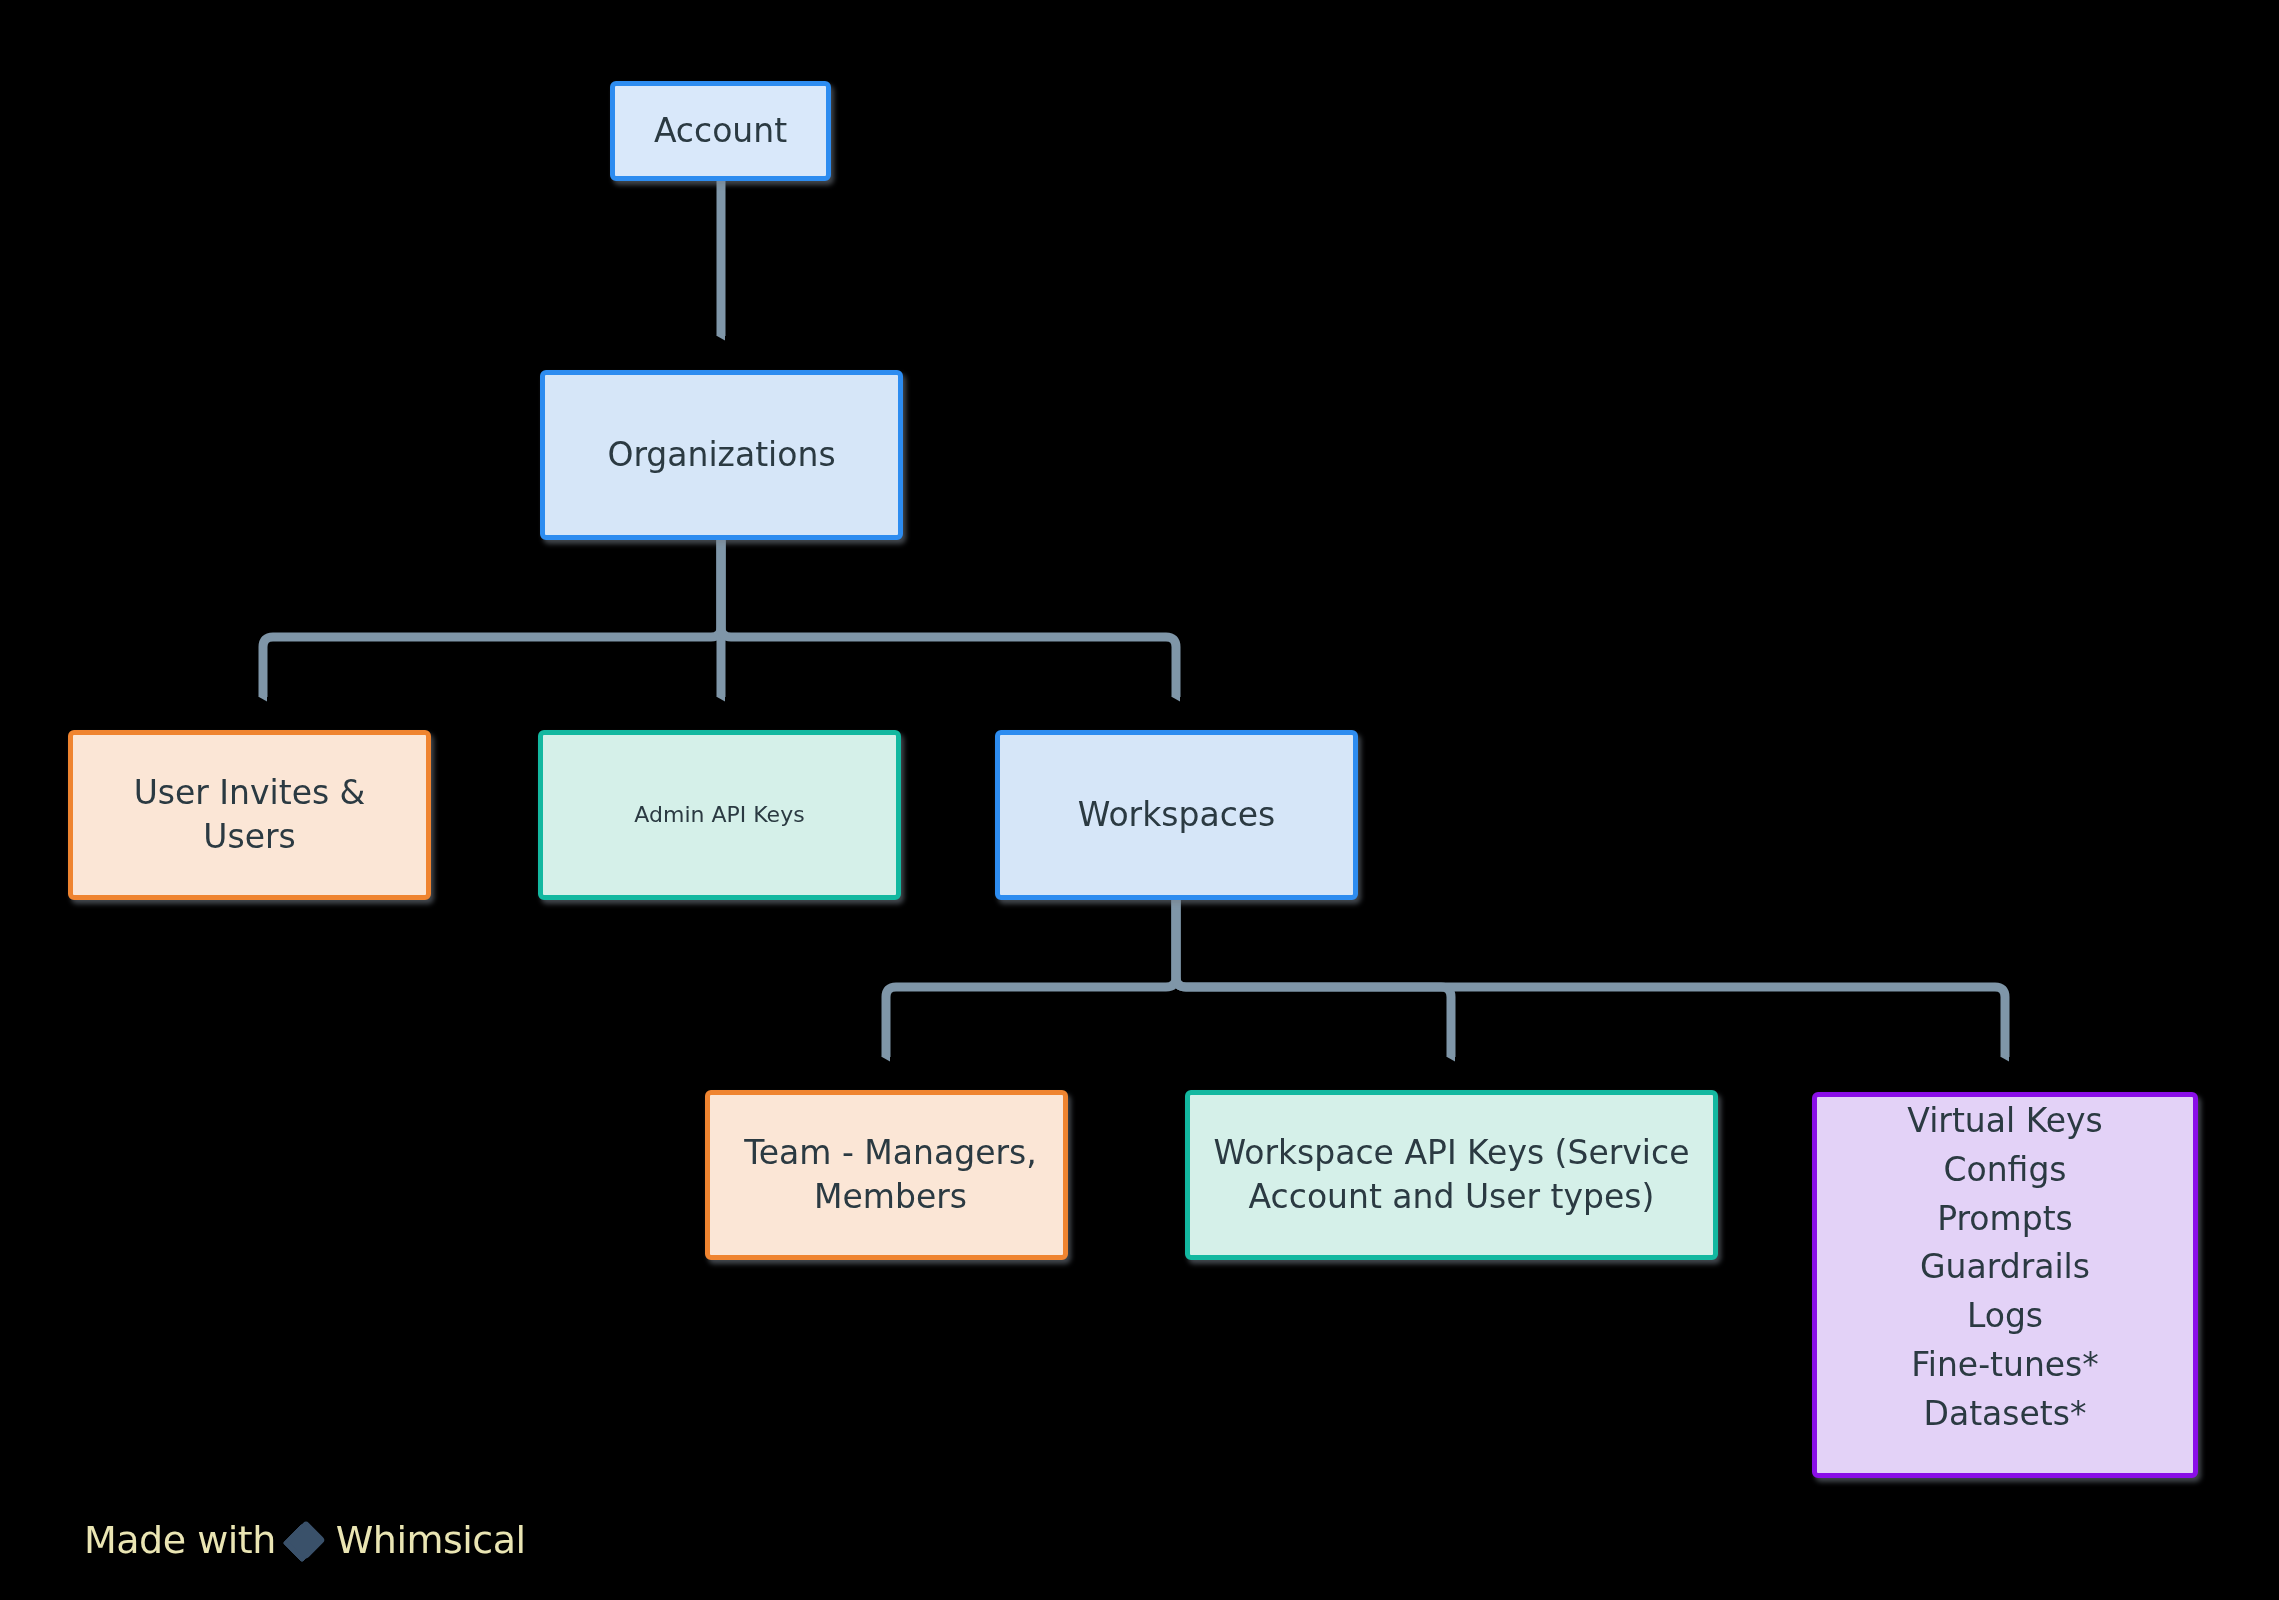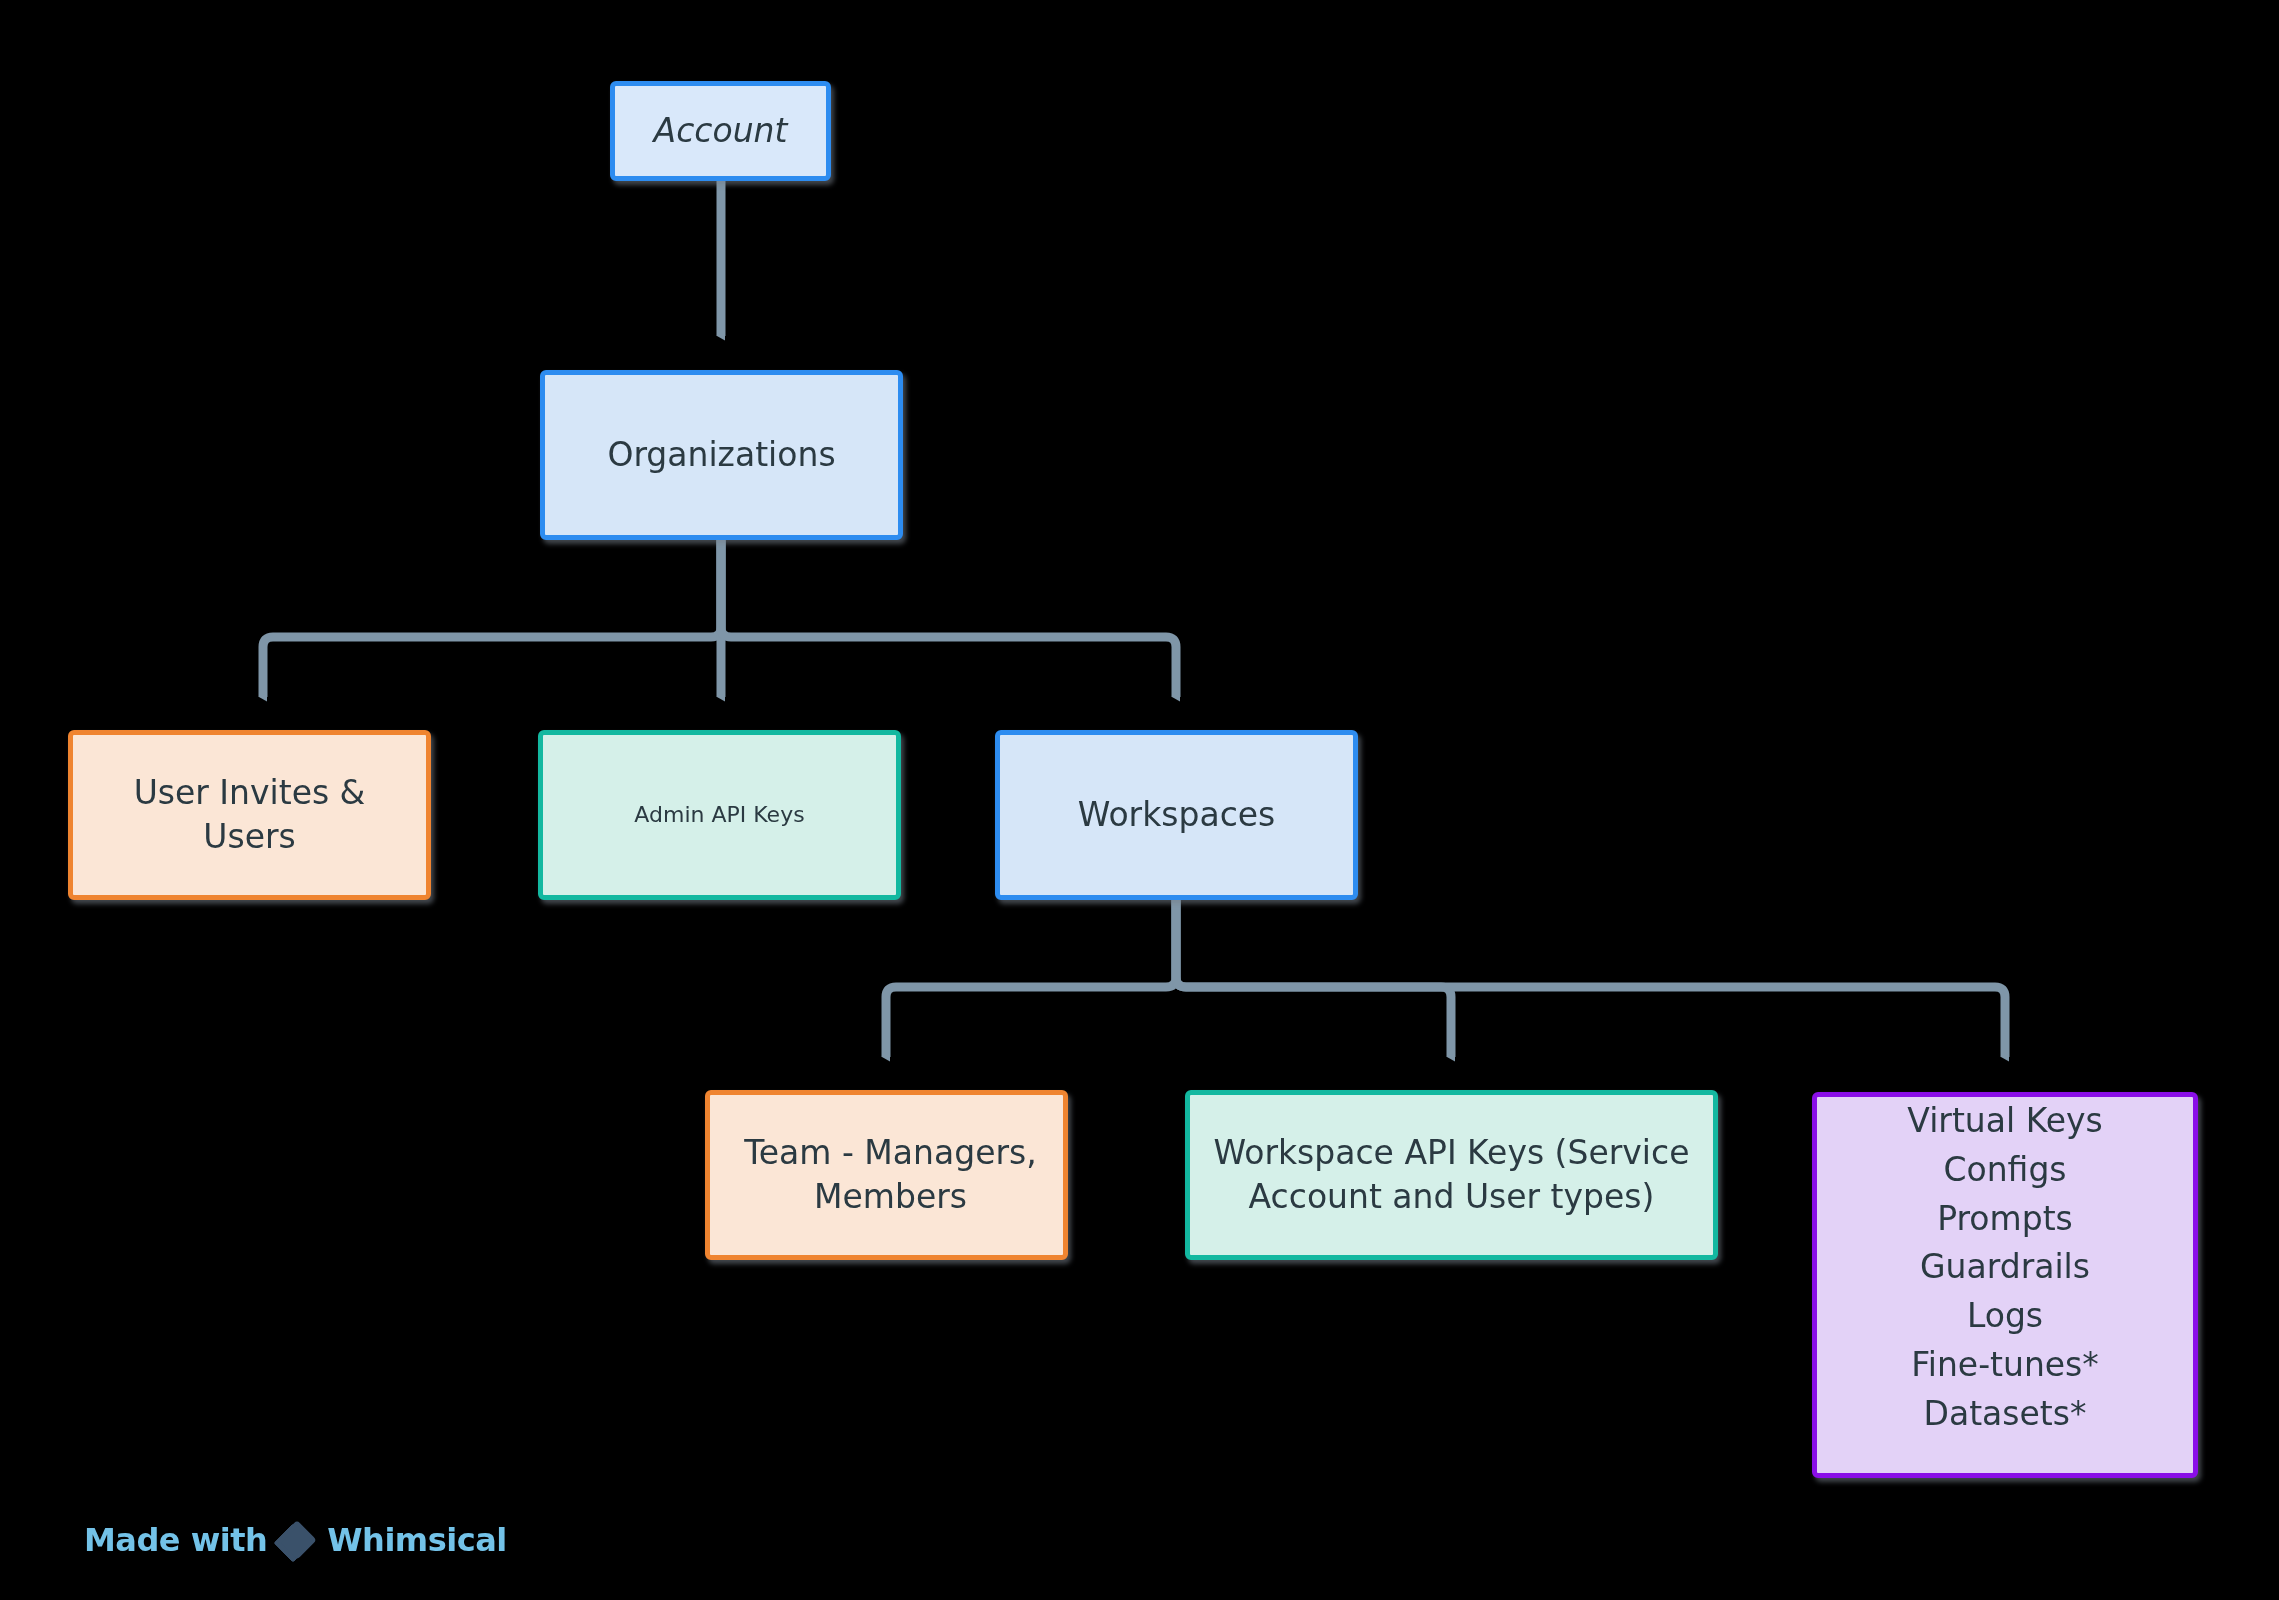--- a/index.html
+++ b/index.html
@@ -6,39 +6,39 @@
   body{width:2279px;height:1600px;position:relative;overflow:hidden;
        font-family:"DejaVu Sans","Liberation Sans",sans-serif;}
   #canvas{position:absolute;inset:0;width:2279px;height:1600px;}
   svg.edges{position:absolute;left:0;top:0;width:2279px;height:1600px;pointer-events:none;}
   .node{position:absolute;box-sizing:border-box;display:flex;align-items:center;
         justify-content:center;text-align:center;border-radius:6px;
         border-width:5px;border-style:solid;color:#2b3a42;
         box-shadow:3px 4px 5px rgba(120,130,140,.55);}
   .node .label{display:block;line-height:1.33;padding:0 10px;font-weight:400;}
   .n-account   {left:610px; top:81px;  width:221px; height:100px; font-size:33px;
-                background:#d9e8fa; border-color:#2d8cf0;font-style:italic;}
+                background:#d9e8fa; border-color:#2d8cf0;}
   .n-orgs      {left:540px; top:370px; width:363px; height:170px; font-size:33px;
                 background:#d6e6f8; border-color:#2d8cf0;}
   .n-invites   {left:68px;  top:730px; width:363px; height:170px; font-size:33px;
                 background:#fbe6d6; border-color:#ef8430;}
   .n-adminkeys {left:538px; top:730px; width:363px; height:170px; font-size:22px;
                 background:#d5f0e9; border-color:#13b8a0;}
   .n-workspaces{left:995px; top:730px; width:363px; height:170px; font-size:33px;
                 background:#d6e6f8; border-color:#2d8cf0;}
   .n-team      {left:705px; top:1090px;width:363px; height:170px; font-size:33px;
                 background:#fbe6d6; border-color:#ef8430;padding-left:8px;}
   .n-wskeys    {left:1185px;top:1090px;width:533px; height:170px; font-size:33px;
                 background:#d5f0e9; border-color:#13b8a0;}
   .n-resources {left:1812px;top:1092px;width:386px; height:386px; font-size:33px;
                 background:#e3d2f7; border-color:#8a0ee8; align-items:flex-start;}
   .n-resources .label{line-height:1.48;}
   .wm{position:absolute;left:84px;top:1520px;display:flex;align-items:center;gap:10px;
       opacity:.92;pointer-events:none;}
-  .wm-text{color:#7dd3fc;font-size:32px;font-weight:700;letter-spacing:-.5px;
+  .wm-text{color:#fef9c3;font-size:38px;font-weight:400;letter-spacing:-.5px;
            line-height:1;filter:blur(.6px);}
   .wm-mark{width:40px;height:40px;position:relative;}
   .wm-mark .d{position:absolute;left:6px;top:6px;width:28px;height:28px;
               background:#3f5874;transform:rotate(45deg);border-radius:4px;}
   .wm-mark .c{position:absolute;left:2px;top:9px;width:22px;height:22px;
               border-left:6px solid #3f5874;border-top:6px solid #3f5874;
               transform:rotate(-45deg);border-radius:3px;}
 </style>
 </head>
 <body>

